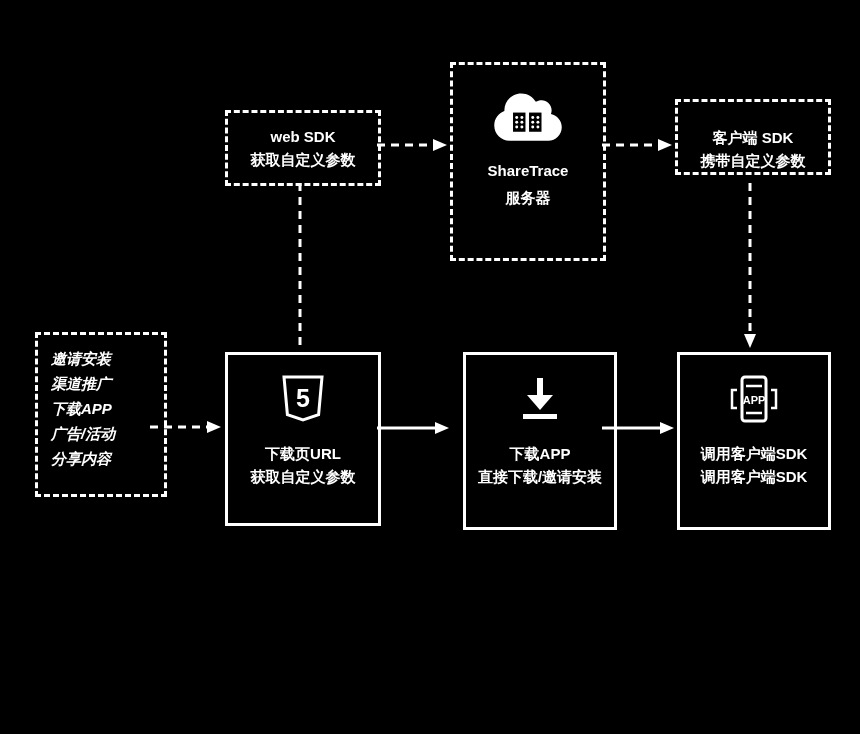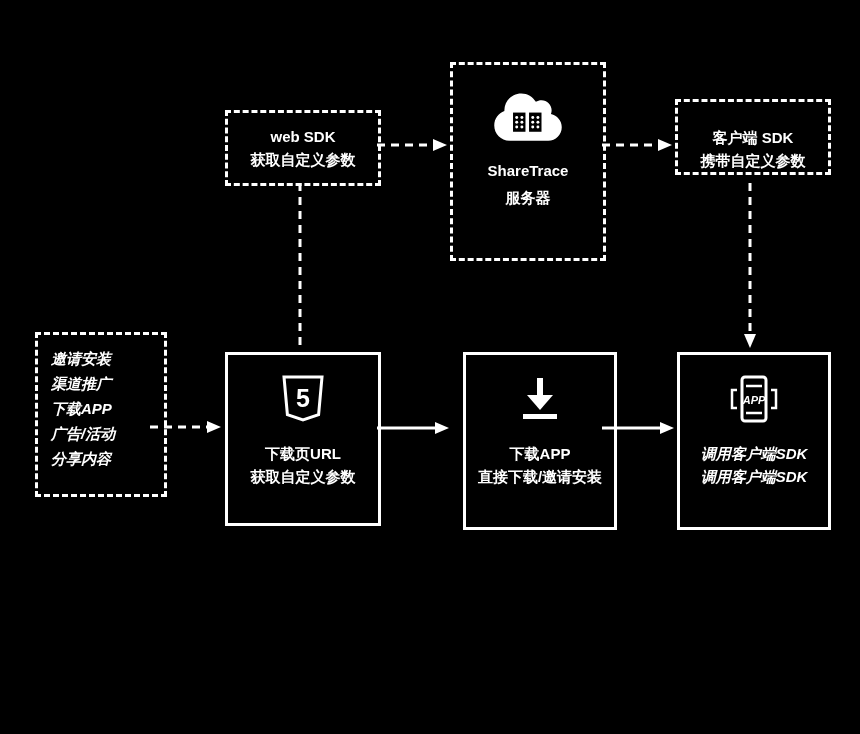--- a/index.html
+++ b/index.html
@@ -103,21 +103,21 @@
           <rect x="20" y="2" width="6" height="19"></rect>
           <path d="M10 19 H36 L23 34 Z"></path>
           <rect x="6" y="38" width="34" height="5"></rect>
         </g>
       </svg>
     </span>
     <div class="line">下载APP</div>
     <div class="line">直接下载/邀请安装</div>
   </div>
 
-  <div class="node icon-top" style="left:677px;top:352px;width:148px;height:152px;font-style:italic;">
+  <div class="node icon-top" style="left:677px;top:352px;width:148px;height:152px;">
     <span class="icon">
       <svg width="52" height="48" viewBox="0 0 52 48">
         <rect x="14" y="2" width="24" height="44" rx="3" fill="none" stroke="#ffffff" stroke-width="3"></rect>
         <line x1="18" y1="11" x2="34" y2="11" stroke="#ffffff" stroke-width="2.5"></line>
         <line x1="18" y1="38" x2="34" y2="38" stroke="#ffffff" stroke-width="2.5"></line>
         <path d="M9 15 H4 V33 H9" fill="none" stroke="#ffffff" stroke-width="2.5"></path>
         <path d="M43 15 H48 V33 H43" fill="none" stroke="#ffffff" stroke-width="2.5"></path>
         <text x="26" y="29" text-anchor="middle" font-size="11" font-weight="bold" fill="#ffffff">APP</text>
       </svg>
     </span>

